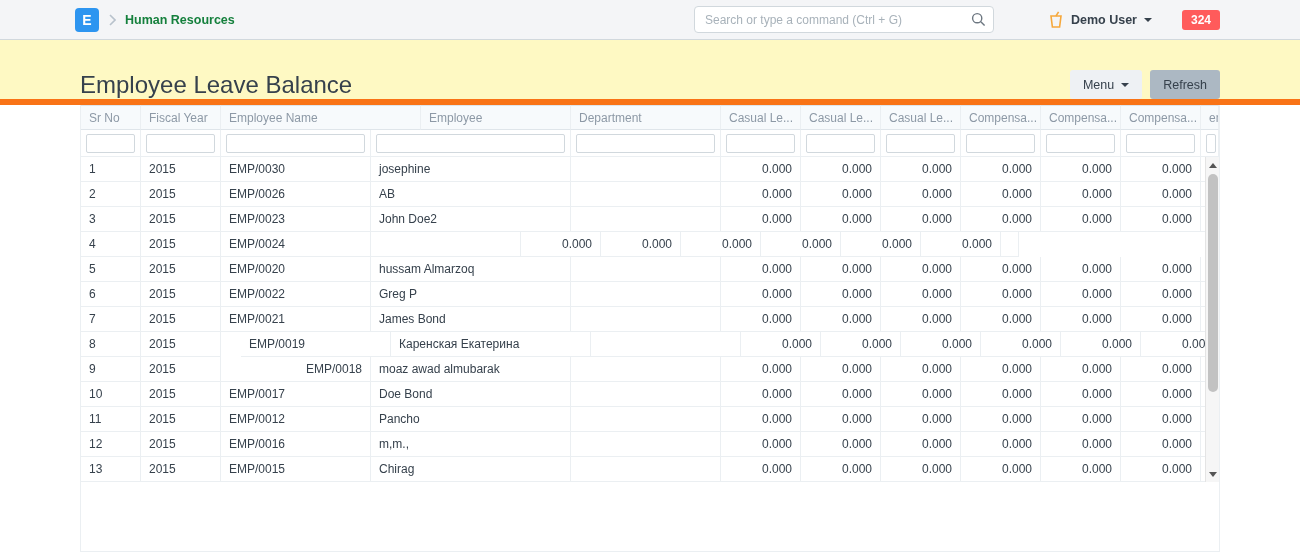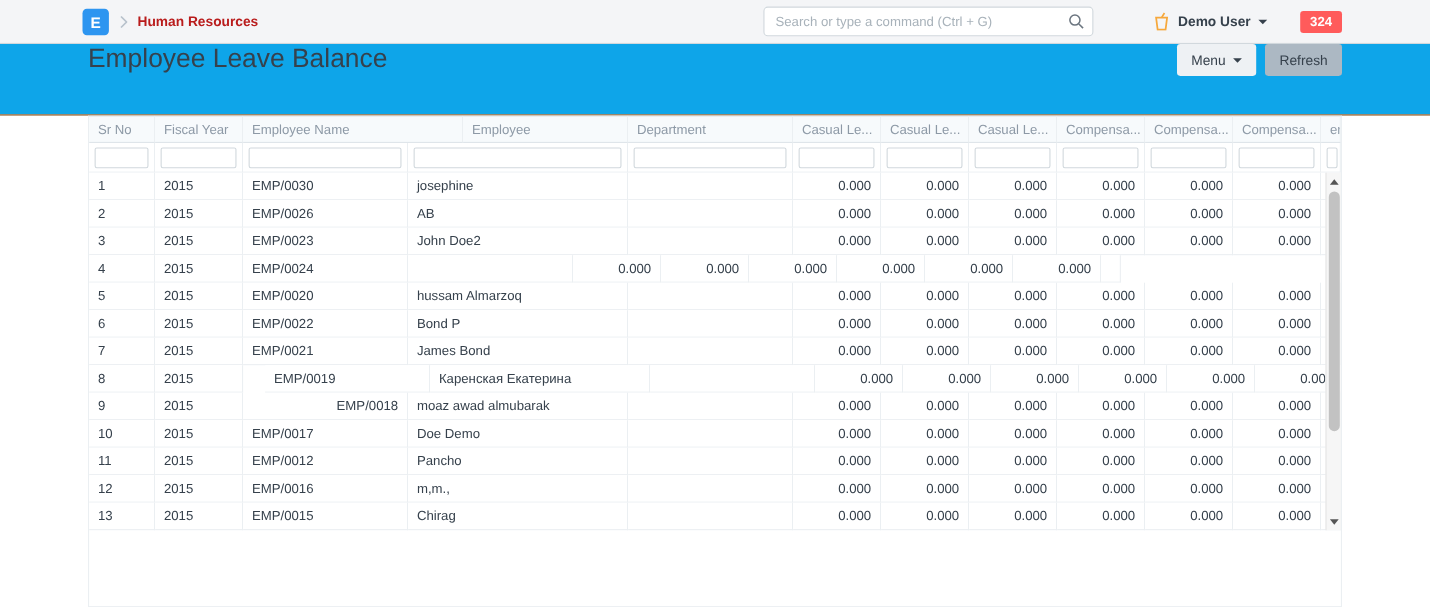--- a/index.html
+++ b/index.html
@@ -5,36 +5,36 @@
   *{box-sizing:border-box;margin:0;padding:0}
   html,body{width:1300px;height:552px;overflow:hidden;background:#fff;
     font-family:"Liberation Sans",sans-serif;color:#36414c}
 
   
   .navbar{height:40px;background:#f4f5f7;border-bottom:1px solid #d1d8dd;
     display:flex;align-items:center;padding:0 80px 0 75px}
   .logo{width:24px;height:24px;border-radius:4px;background:#2d95f0;color:#fff;
     font-weight:bold;font-size:14px;display:flex;align-items:center;justify-content:center;flex:none}
   .crumb-sep{margin:0 9px;display:flex;align-items:center}
-  .breadcrumb{font-size:12.5px;font-weight:bold;color:#b91c1c;white-space:nowrap}
+  .breadcrumb{font-size:12.5px;font-weight:bold;color:#15803d;white-space:nowrap}
   .search-wrap{margin-left:auto;position:relative;width:300px}
   .search-input{width:100%;height:27px;border:1px solid #d1d8dd;border-radius:4px;background:#fff;
     padding:0 30px 0 10px;font-size:12px;color:#36414c;font-family:inherit;outline:none}
   .search-input::placeholder{color:#a8b2ba}
   .search-icon{position:absolute;right:8px;top:6px;line-height:0}
   .user-area{display:flex;align-items:center;margin-left:55px;cursor:pointer}
   .user-name{font-size:12.5px;font-weight:bold;margin-left:8px;white-space:nowrap}
   .caret{display:inline-block;width:0;height:0;border:4px solid transparent;
     border-top-color:#36414c;margin-left:7px;position:relative;top:2px}
   .badge{margin-left:30px;background:#ff5b5b;color:#fff;font-size:12px;font-weight:bold;
     border-radius:3px;padding:3px 9px;line-height:14px}
 
   
-  .page-head{height:65px;background:#0ea5e9;border-bottom:1px solid #f97316;
-    display:flex;align-items:flex-start;padding:0 80px}
+  .page-head{height:65px;background:#fef9c3;border-bottom:6px solid #f97316;
+    display:flex;align-items:flex-end;padding:0 80px}
   .page-title{font-size:24px;font-weight:400;color:#36414c}
   .head-actions{margin-left:auto;display:flex;gap:8px}
   .btn{height:29px;border:none;border-radius:3px;font-size:12.5px;color:#36414c;
     padding:0 13px;display:flex;align-items:center;cursor:pointer;font-family:inherit}
   .btn-menu{background:#eef1f4}
   .btn-refresh{background:#acb8c3}
 
   
   .content{margin:0 80px;height:447px;border:1px solid #ebeff2;border-top:none;overflow:hidden}
   .filters{padding:19px 16px 18px 16px}
@@ -240,21 +240,21 @@
           <div class="gcell gdata num" style="width: 80px;">0.000</div>
           <div class="gcell gdata num" style="width: 80px;">0.000</div>
           <div class="gcell gdata num" style="width: 80px;">0.000</div>
           <div class="gcell gdata num" style="width: 80px;">0.000</div>
           <div class="gcell gdata" style="width: 18px;"></div>
         </div>
         <div class="grow">
           <div class="gcell gdata" style="width: 60px;">6</div>
           <div class="gcell gdata" style="width: 80px;">2015</div>
           <div class="gcell gdata" style="width: 150px;">EMP/0022</div>
-          <div class="gcell gdata" style="width: 200px;">Bond P</div>
+          <div class="gcell gdata" style="width: 200px;">Greg P</div>
           <div class="gcell gdata" style="width: 150px;"></div>
           <div class="gcell gdata num" style="width: 80px;">0.000</div>
           <div class="gcell gdata num" style="width: 80px;">0.000</div>
           <div class="gcell gdata num" style="width: 80px;">0.000</div>
           <div class="gcell gdata num" style="width: 80px;">0.000</div>
           <div class="gcell gdata num" style="width: 80px;">0.000</div>
           <div class="gcell gdata num" style="width: 80px;">0.000</div>
           <div class="gcell gdata" style="width: 18px;"></div>
         </div>
         <div class="grow">
@@ -296,21 +296,21 @@
           <div class="gcell gdata num" style="width: 80px;">0.000</div>
           <div class="gcell gdata num" style="width: 80px;">0.000</div>
           <div class="gcell gdata num" style="width: 80px;">0.000</div>
           <div class="gcell gdata num" style="width: 80px;">0.000</div>
           <div class="gcell gdata" style="width: 18px;"></div>
         </div>
         <div class="grow">
           <div class="gcell gdata" style="width: 60px;">10</div>
           <div class="gcell gdata" style="width: 80px;">2015</div>
           <div class="gcell gdata" style="width: 150px;">EMP/0017</div>
-          <div class="gcell gdata" style="width: 200px;">Doe Demo</div>
+          <div class="gcell gdata" style="width: 200px;">Doe Bond</div>
           <div class="gcell gdata" style="width: 150px;"></div>
           <div class="gcell gdata num" style="width: 80px;">0.000</div>
           <div class="gcell gdata num" style="width: 80px;">0.000</div>
           <div class="gcell gdata num" style="width: 80px;">0.000</div>
           <div class="gcell gdata num" style="width: 80px;">0.000</div>
           <div class="gcell gdata num" style="width: 80px;">0.000</div>
           <div class="gcell gdata num" style="width: 80px;">0.000</div>
           <div class="gcell gdata" style="width: 18px;"></div>
         </div>
         <div class="grow">

